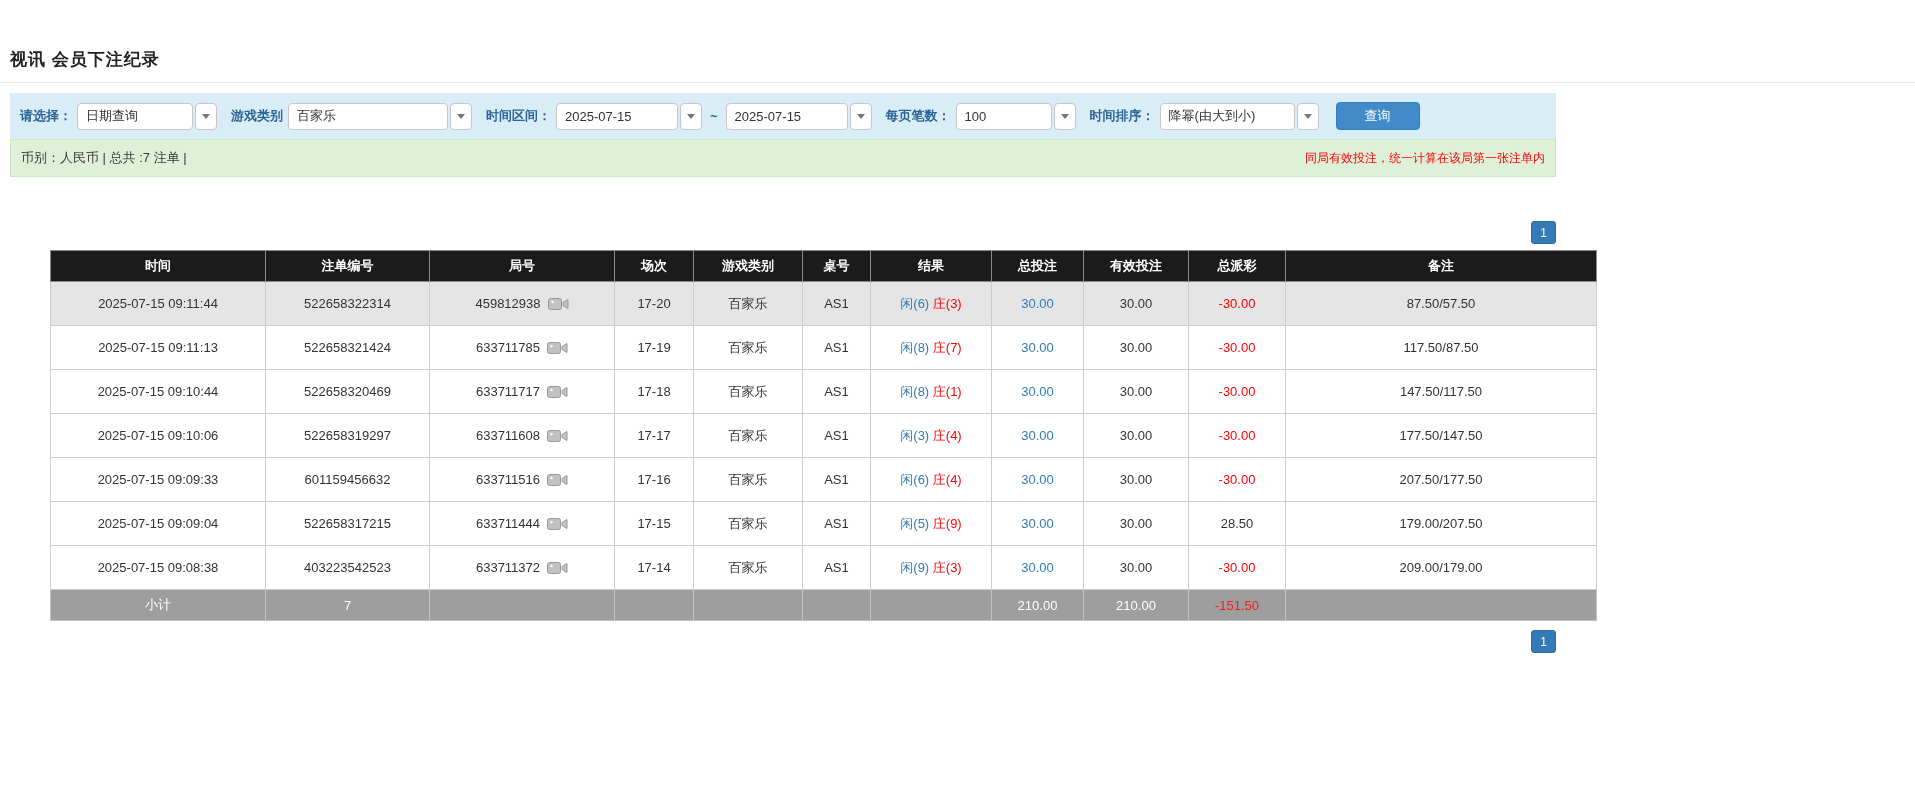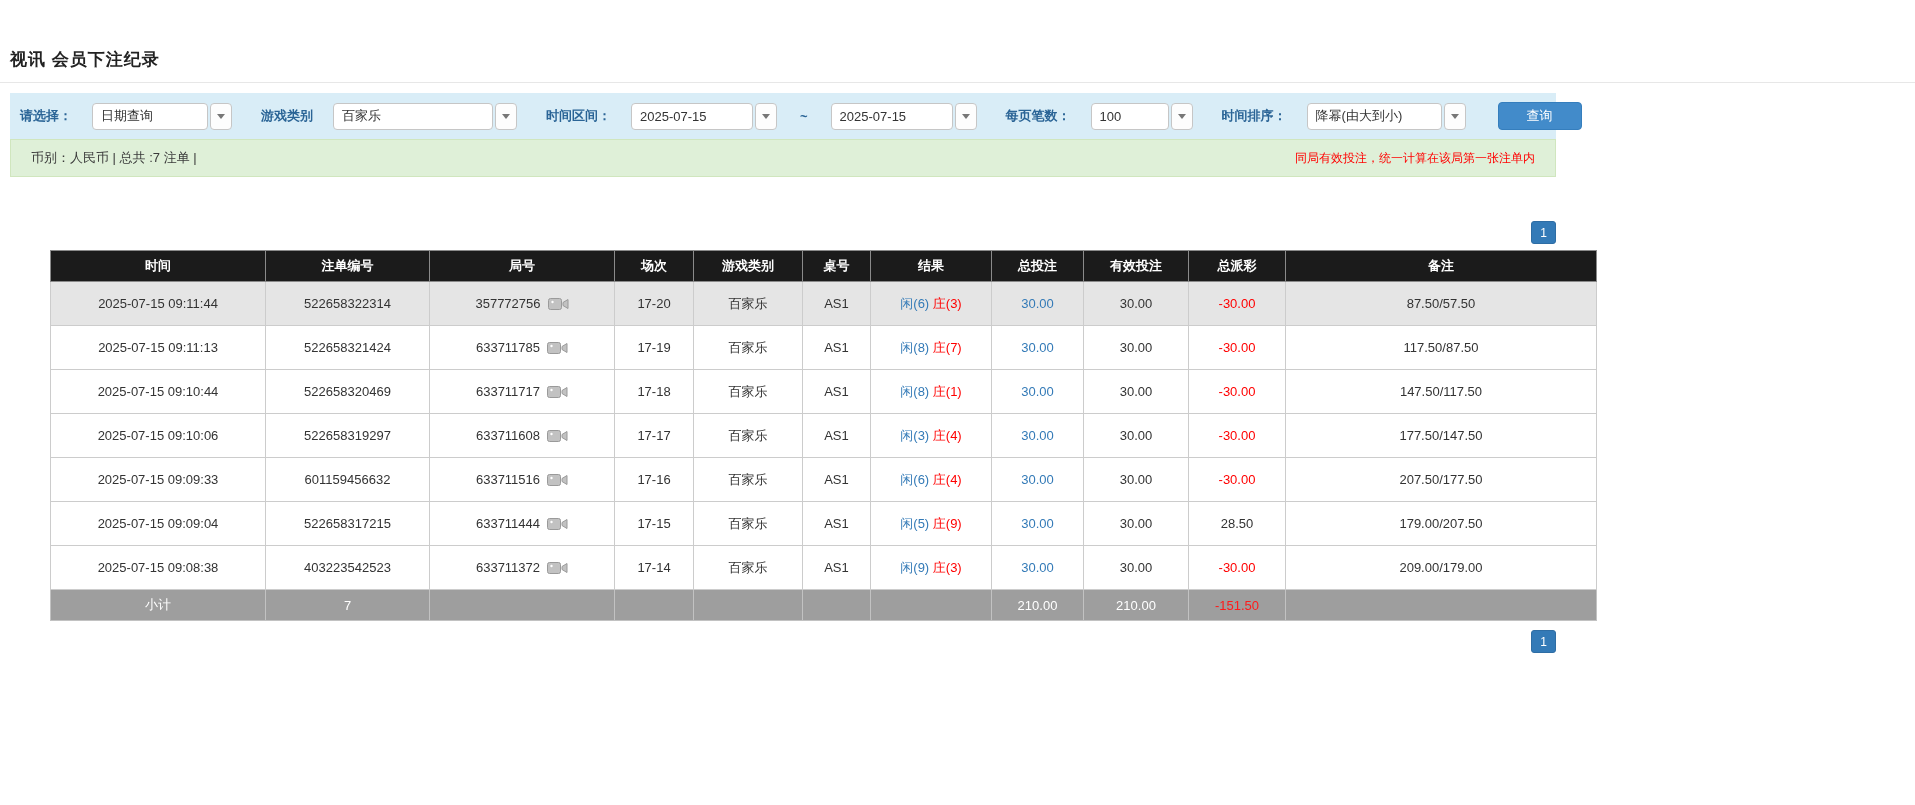--- a/index.html
+++ b/index.html
@@ -24,21 +24,21 @@
   }
   .content { width: 1546px; margin-left: 10px; }
 
   
   .filter-bar {
     background: #d9edf7;
     margin-top: 10px;
     padding: 9px 10px;
     display: flex;
     align-items: center;
-    gap: 20px;
+    gap: 5px;
     white-space: nowrap;
   }
   .filter-label {
     color: #2a6496;
     font-weight: bold;
     font-size: 13px;
     margin-left: 9px;
   }
   .filter-label.first { margin-left: 0; }
   .combo { display: inline-flex; align-items: center; gap: 2px; }
@@ -62,41 +62,41 @@
   }
   .caret {
     width: 0; height: 0;
     border-left: 4px solid transparent;
     border-right: 4px solid transparent;
     border-top: 5px solid #777;
   }
   .w-query { width: 116px; }
   .w-game  { width: 160px; }
   .w-date  { width: 122px; }
-  .w-size  { width: 78px; }
+  .w-size  { width: 96px; }
   .w-sort  { width: 135px; }
   .tilde { color: #2a6496; font-weight: bold; margin: 0 3px; }
   .search-btn {
     margin-left: 12px;
     background: #428bca;
     border: 1px solid #357ebd;
     border-radius: 4px;
     color: #fff;
     height: 28px;
     padding: 0 28px;
     font-size: 13px;
     font-family: inherit;
     cursor: pointer;
   }
 
   
   .summary-bar {
     background: #dff0d8;
     border: 1px solid #d0e6be;
-    padding: 9px 20px;
+    padding: 9px 10px;
     display: flex;
     justify-content: space-between;
     align-items: center;
     font-size: 13px;
     color: #3a3a3a;
   }
   .summary-notice { color: #ff0000; font-size: 12px; }
 
   
   .pager { display: flex; justify-content: flex-end; }
@@ -246,21 +246,21 @@
           <th>总派彩</th>
           <th>备注</th>
         </tr>
     </thead>
     <tbody id="table-body">
         <tr class="highlight">
     <td>2025-07-15 09:11:44</td>
     <td>522658322314</td>
     <td>
       <span class="round-wrap">
-        <span>357772756</span>
+        <span>459812938</span>
         <span class="video-icon">
           <svg width="21" height="16" viewBox="0 0 21 16">
             <rect x="0.5" y="2.5" width="13" height="11" rx="2" fill="#c2c2c2" stroke="#9a9a9a"></rect>
             <path d="M15 6.5 L20 3.5 V12.5 L15 9.5 Z" fill="#c2c2c2" stroke="#9a9a9a"></path>
             <circle cx="4.5" cy="6" r="1.2" fill="#fff"></circle>
           </svg>
         </span>
       </span>
     </td>
     <td>17-20</td>

